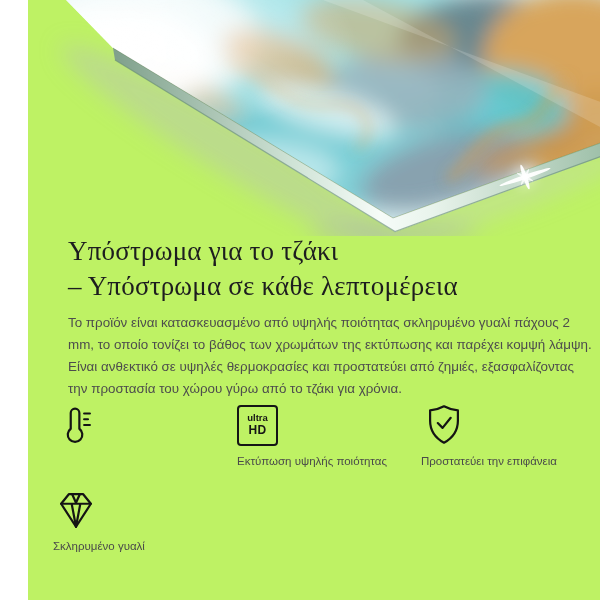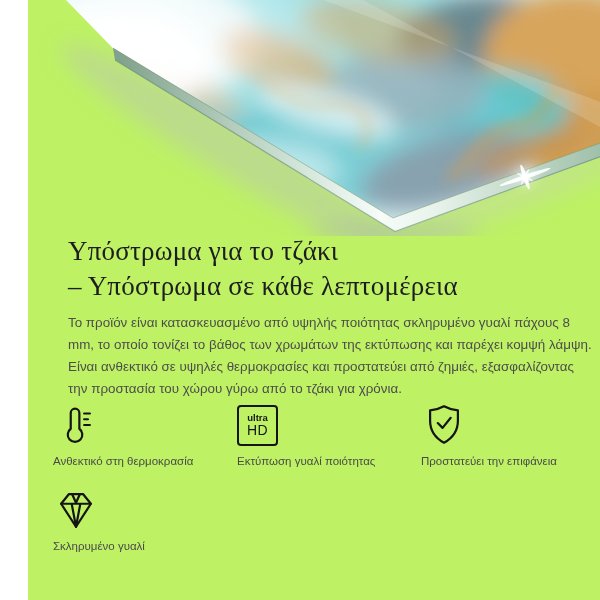--- a/index.html
+++ b/index.html
@@ -28,21 +28,21 @@
   }
   .feature{display:flex;flex-direction:column;align-items:flex-start;}
   .feature .icn{height:46px;display:flex;align-items:center;justify-content:center;}
   .feature .lbl{margin-top:7px;font-size:11.5px;color:#4a4a4a;white-space:nowrap;}
   .uhd-box{
     width:37px;height:37px;border:2.6px solid #151515;border-radius:4px;
     display:flex;flex-direction:column;align-items:center;justify-content:center;
     color:#151515;
   }
   .uhd-top{font-size:9.5px;font-weight:bold;line-height:10px;}
-  .uhd-bottom{font-size:14px;font-weight:normal;line-height:15px;letter-spacing:.3px;}
+  .uhd-bottom{font-size:12px;font-weight:bold;line-height:15px;letter-spacing:.3px;}
   svg .st{stroke:#141414;stroke-width:2.3;fill:none;stroke-linecap:round;stroke-linejoin:round;}
 </style>
 </head>
 <body>
 
 <div id="stage">
 
   <div class="hero">
     <svg width="600" height="236" viewBox="0 0 600 236">
       <defs>
@@ -123,42 +123,41 @@
         <circle r="2.6" fill="#ffffff"></circle>
       </g>
     </svg>
   </div>
 
   <h1 class="headline">
     <span>Υπόστρωμα για το τζάκι</span><br>
     <span>– Υπόστρωμα σε κάθε λεπτομέρεια</span>
   </h1>
 
-  <p class="desc">Το προϊόν είναι κατασκευασμένο από υψηλής ποιότητας σκληρυμένο γυαλί πάχους 8 mm, το οποίο τονίζει το βάθος των χρωμάτων της εκτύπωσης και παρέχει κομψή λάμψη. Είναι ανθεκτικό σε υψηλές θερμοκρασίες και προστατεύει από ζημιές, εξασφαλίζοντας την προστασία του χώρου γύρω από το τζάκι για χρόνια.</p>
+  <p class="desc">Το προϊόν είναι κατασκευασμένο από υψηλής ποιότητας σκληρυμένο γυαλί πάχους 2 mm, το οποίο τονίζει το βάθος των χρωμάτων της εκτύπωσης και παρέχει κομψή λάμψη. Είναι ανθεκτικό σε υψηλές θερμοκρασίες και προστατεύει από ζημιές, εξασφαλίζοντας την προστασία του χώρου γύρω από το τζάκι για χρόνια.</p>
 
   <div class="features">
 
     <div class="feature">
       <div class="icn">
         <svg width="46" height="46" viewBox="0 0 48 48">
           <path class="st" d="M18.5,27.9 L18.5,11.5 A4.5,4.5 0 0 1 27.5,11.5 L27.5,27.9 A7.6,7.6 0 1 1 18.5,27.9 Z"></path>
           <path class="st" d="M32.5,12 H38.5 M32.5,18 H36.5 M32.5,24 H38.5" stroke-width="2.1"></path>
         </svg>
       </div>
-      <div class="lbl">Ανθεκτικό στη θερμοκρασία</div>
     </div>
 
     <div class="feature">
       <div class="icn">
         <div class="uhd-box">
           <span class="uhd-top">ultra</span>
           <span class="uhd-bottom">HD</span>
         </div>
       </div>
-      <div class="lbl">Εκτύπωση γυαλί ποιότητας</div>
+      <div class="lbl">Εκτύπωση υψηλής ποιότητας</div>
     </div>
 
     <div class="feature">
       <div class="icn">
         <svg width="46" height="46" viewBox="0 0 48 48">
           <path class="st" d="M24,4.5 C28.5,7 33.5,8.3 38.5,8.8 V19.5 C38.5,29.5 33,37.5 24,42.5 C15,37.5 9.5,29.5 9.5,19.5 V8.8 C14.5,8.3 19.5,7 24,4.5 Z"></path>
           <path class="st" d="M17.5,22 L22.5,27 L31,16.5" stroke-width="2.6"></path>
         </svg>
       </div>
       <div class="lbl">Προστατεύει την επιφάνεια</div>

